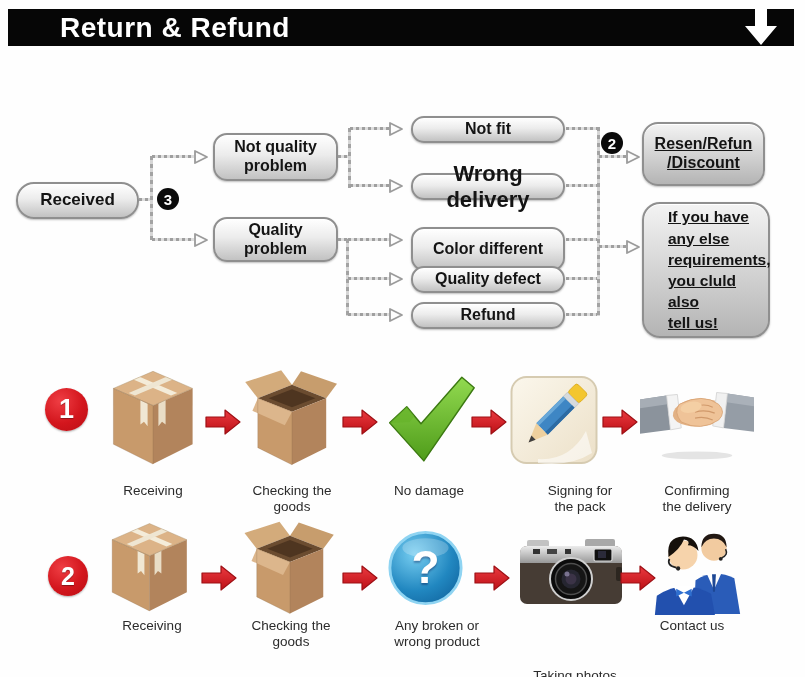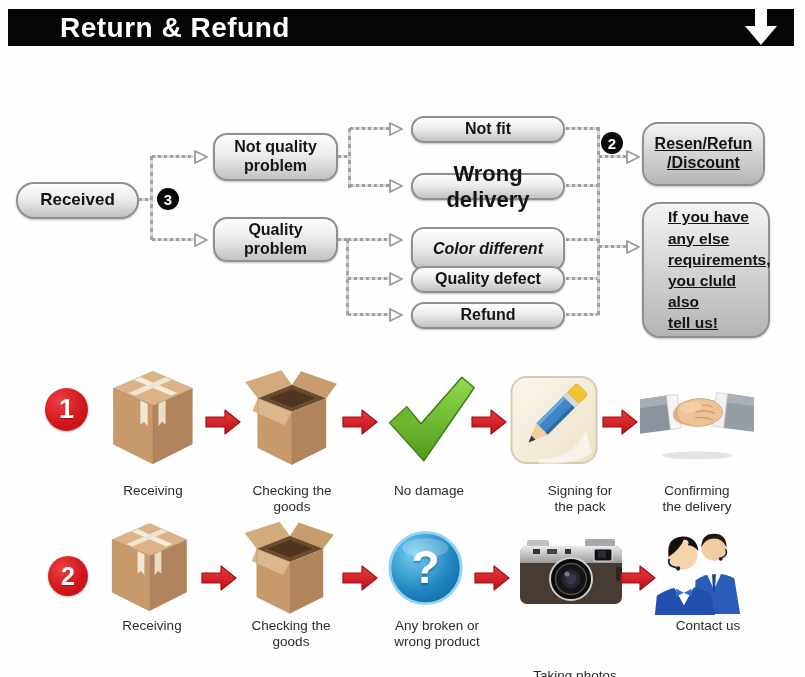--- a/index.html
+++ b/index.html
@@ -194,21 +194,21 @@
         <span>3</span>
       </div>
 
     <div class="fbox" style="left:213px;top:133px;width:125px;height:48px;font-size:16px;">Not quality
 problem</div>
     <div class="fbox" style="left:213px;top:217px;width:125px;height:45px;font-size:16px;">Quality
 problem</div>
 
     <div class="fbox" style="left:411px;top:116px;width:154px;height:27px;font-size:16px;border-radius:13px;">Not fit</div>
     <div class="fbox" style="left:411px;top:173px;width:154px;height:27px;font-size:22px;border-radius:13px;">Wrong delivery</div>
-    <div class="fbox" style="left:411px;top:227px;width:154px;height:44px;font-size:16px;border-radius:13px;font-style:italic;">Color different</div>
+    <div class="fbox" style="left:411px;top:227px;width:154px;height:44px;font-size:16px;border-radius:13px;">Color different</div>
     <div class="fbox" style="left:411px;top:266px;width:154px;height:27px;font-size:16px;border-radius:13px;">Quality defect</div>
     <div class="fbox" style="left:411px;top:302px;width:154px;height:27px;font-size:16px;border-radius:13px;">Refund</div>
 
     <div class="badge flow-badge" style="left:601px;top:132px;">
         <span>2</span>
       </div>
     <div class="fbox dark" style="left:642px;top:122px;width:123px;height:64px;font-size:16px;border-radius:16px;">Resen/Refun
 /Discount</div>
     <div class="fbox dark note" style="left:642px;top:202px;width:128px;height:136px;font-size:15.5px;border-radius:18px;padding-left:24px;">If you have
 any else
@@ -343,16 +343,16 @@
     <svg class="icon" viewBox="0 0 96 96" style="left:651px;top:522px;width:93px;height:93px;">
         <use href="#sym-people"></use>
       </svg>
 
     <div class="step-label" style="left:152px;top:618px;">Receiving</div>
     <div class="step-label" style="left:291px;top:618px;">Checking the
 goods</div>
     <div class="step-label" style="left:437px;top:618px;">Any broken or
 wrong product</div>
     <div class="step-label" style="left:575px;top:620px;margin-top:48px;">Taking photos</div>
-    <div class="step-label" style="left:708px;top:618px;">Contact us</div>
+    <div class="step-label" style="left:692px;top:618px;">Contact us</div>
   </div>
 
 </div>
 
 </body></html>

